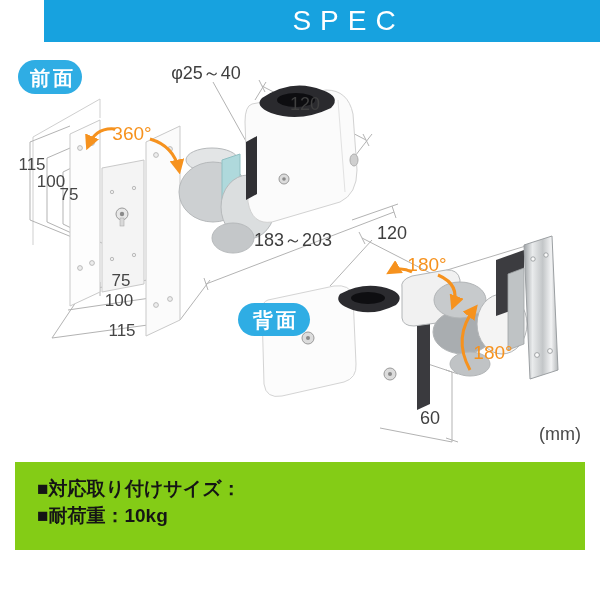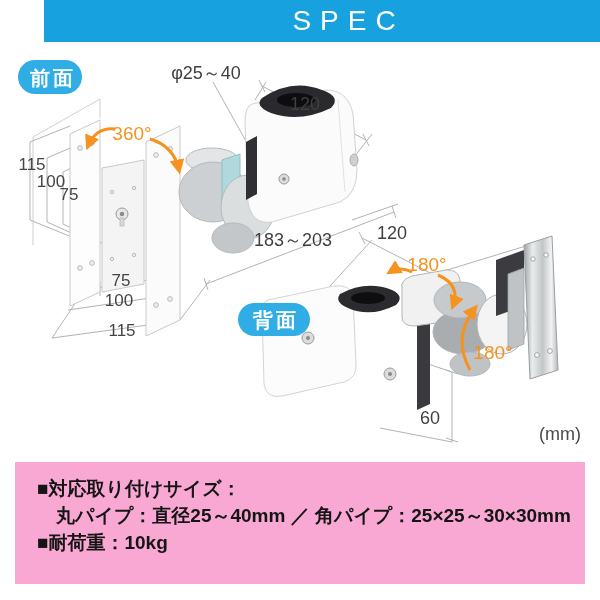--- a/index.html
+++ b/index.html
@@ -6,21 +6,21 @@
   body{width:600px;height:600px;position:relative;font-family:"Liberation Sans",sans-serif;overflow:hidden;}
   .header{position:absolute;top:0;left:0;width:600px;height:42px;background:#17A2DF;display:flex;align-items:center;justify-content:center;margin-left:44px;}
   .header-title{color:#fff;font-size:28px;letter-spacing:9px;font-weight:400;padding-left:9px;}
   .drawing{position:absolute;top:42px;left:0;width:600px;height:420px;}
   svg text{font-family:"Liberation Sans",sans-serif;}
   .dim{font-size:17px;fill:#454545;}
   .dim-lg{font-size:18px;fill:#3f3f3f;}
   .rot{font-size:19px;fill:#F6921E;}
   .pill-text{font-size:20px;fill:#ffffff;font-weight:bold;letter-spacing:3px;}
   .unit{font-size:18px;fill:#4a4a4a;}
-  .spec-box{position:absolute;top:462px;left:15px;width:570px;height:122px;background:#f9a8d4;box-sizing:border-box;padding:13px 0 0 22px;}
+  .spec-box{position:absolute;top:462px;left:15px;width:570px;height:88px;background:#84cc16;box-sizing:border-box;padding:13px 0 0 22px;}
   .spec-line{font-size:19px;line-height:27px;color:#151515;font-weight:600;white-space:nowrap;}
 </style>
 </head>
 <body>
 
 <div class="header">
   <div class="header-title">SPEC</div>
 </div>
 
 <svg class="drawing" viewBox="0 0 600 420" xmlns="http://www.w3.org/2000/svg">
@@ -205,15 +205,14 @@
     <text class="rot" x="427" y="229" text-anchor="middle">180°</text>
     <text class="rot" x="493" y="317" text-anchor="middle">180°</text>
     <text class="dim-lg" x="440" y="382" text-anchor="end">60</text>
   </g>
 
   <text class="unit" x="560" y="398" text-anchor="middle">(mm)</text>
 </svg>
 
 <div class="spec-box">
   <div class="spec-line">■対応取り付けサイズ：</div>
-  <div class="spec-line">　丸パイプ：直径25～40mm ／ 角パイプ：25×25～30×30mm</div>
   <div class="spec-line">■耐荷重：10kg</div>
 </div>
 
 </body></html>

